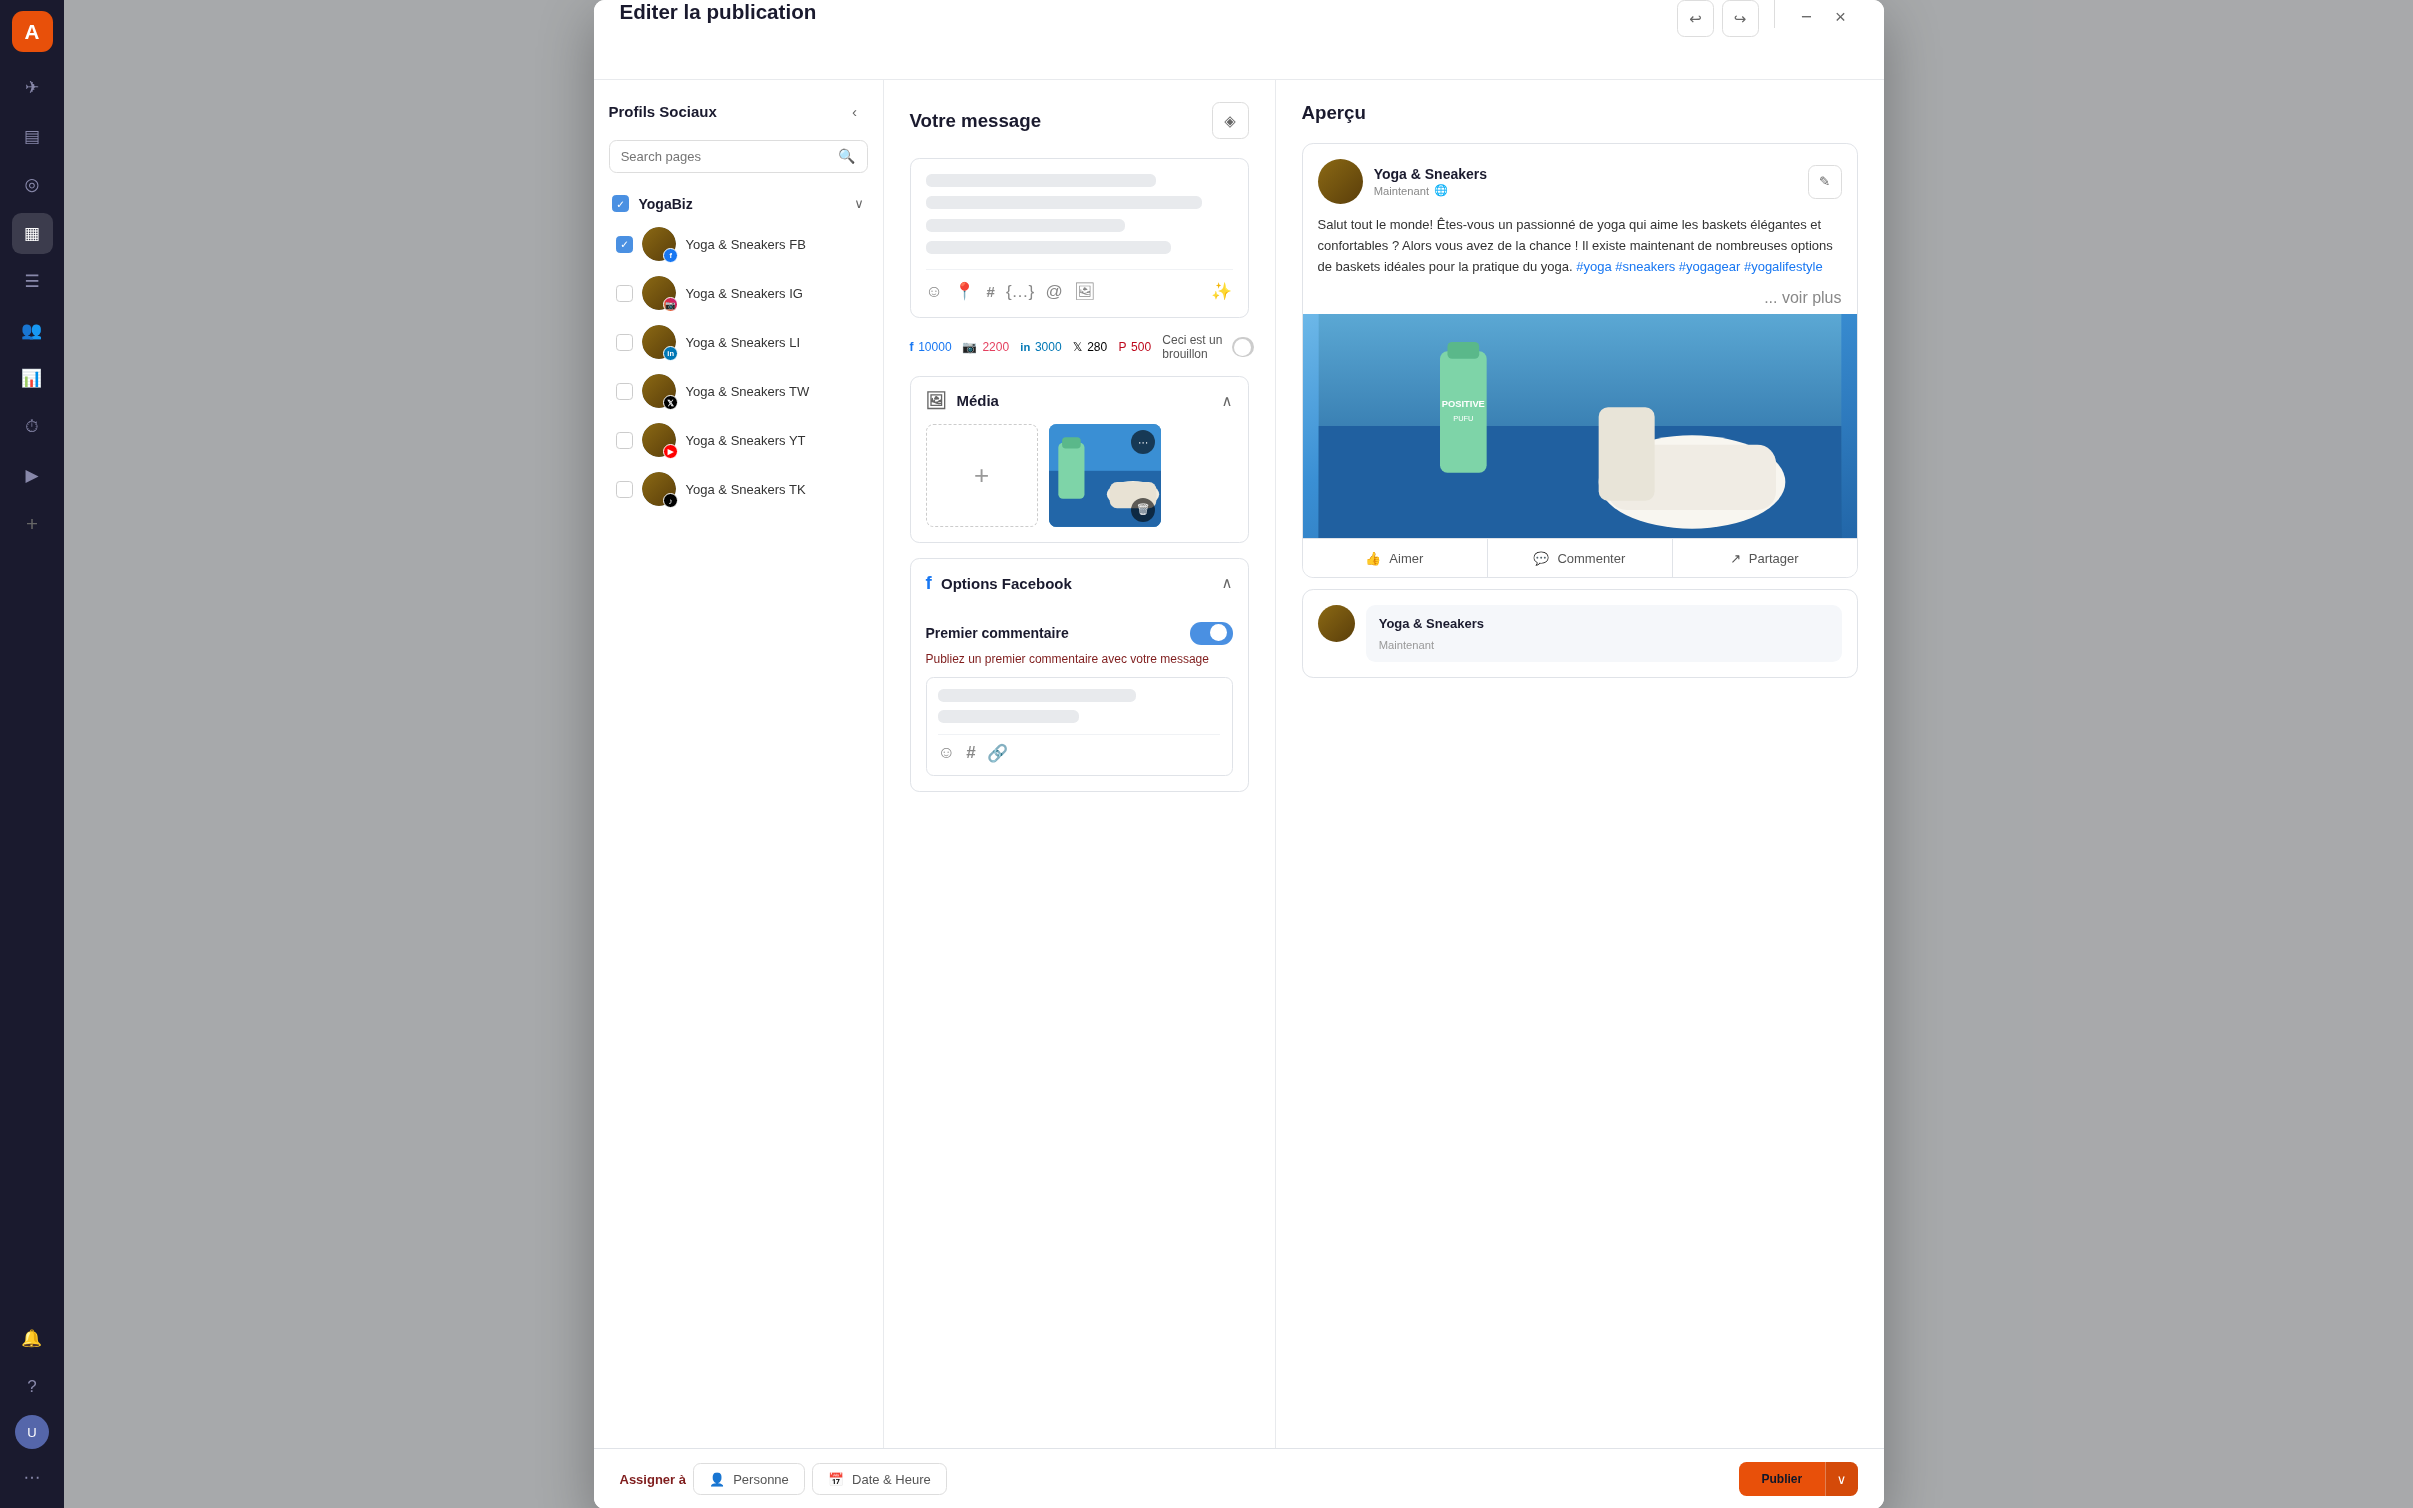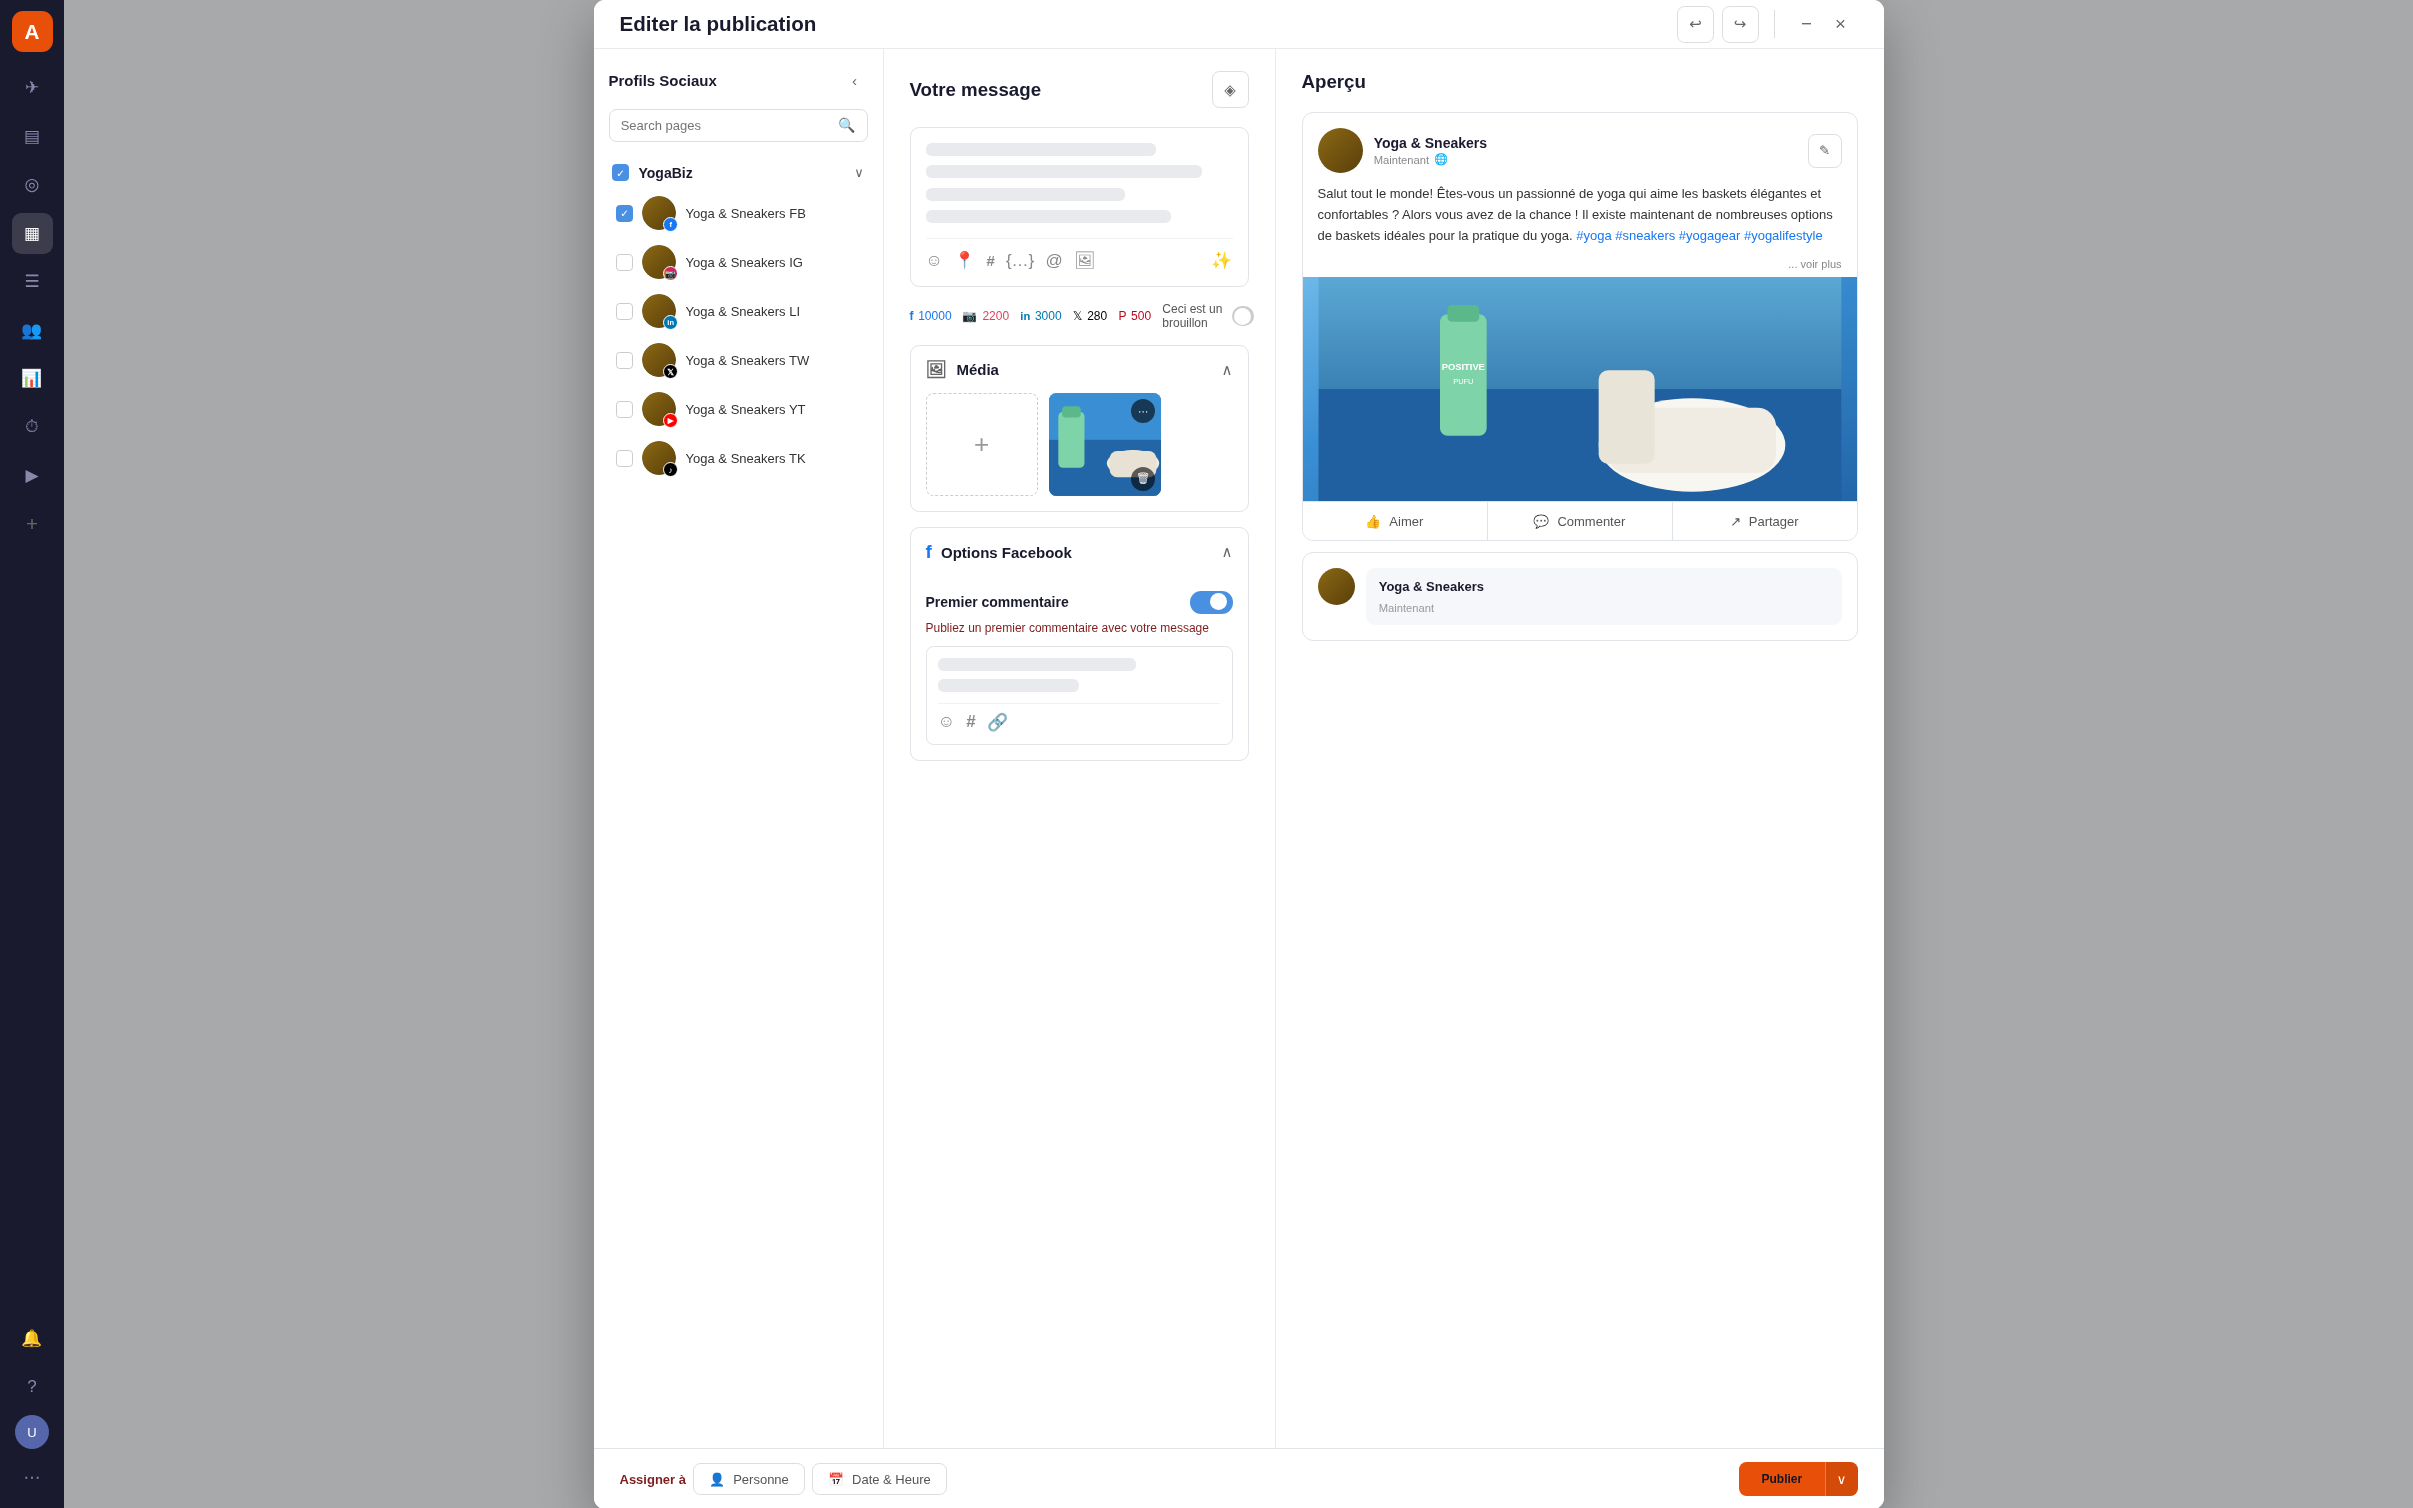--- a/index.html
+++ b/index.html
@@ -62,23 +62,23 @@
       display: flex;
       flex-direction: column;
       overflow: hidden;
       box-shadow: 0 18.7px 56px rgba(0,0,0,0.3);
       margin-top: 0;
     }
 
     
     .modal-header {
       display: flex;
-      align-items: center;
+      align-items: flex-start;
       padding: 0 26px;
-      height: 49px;
+      height: 80px;
       border-bottom: 0.9px solid #e8eaed;
       flex-shrink: 0;
       background: white;
     }
     .modal-title {
       font-size: 20.6px;
       font-weight: 600;
       color: #1a1a2e;
       flex: 1;
     }
@@ -536,21 +536,21 @@
     }
     .fb-post-text {
       padding: 0 15px 11.2px;
       font-size: 13px;
       line-height: 1.6;
       color: #333;
     }
     .fb-post-text .hashtag { color: #1877f2; }
     .fb-see-more {
       color: #888;
-      font-size: 11px;
+      font-size: 16px;
       text-align: right;
       padding-right: 15px;
       padding-bottom: 7.5px;
       cursor: pointer;
     }
     .fb-post-image {
       width: 100%;
       height: 224px;
       background: linear-gradient(160deg, #6db8e8 0%, #3a8fd4 40%, #2266a8 100%);
       overflow: hidden;

